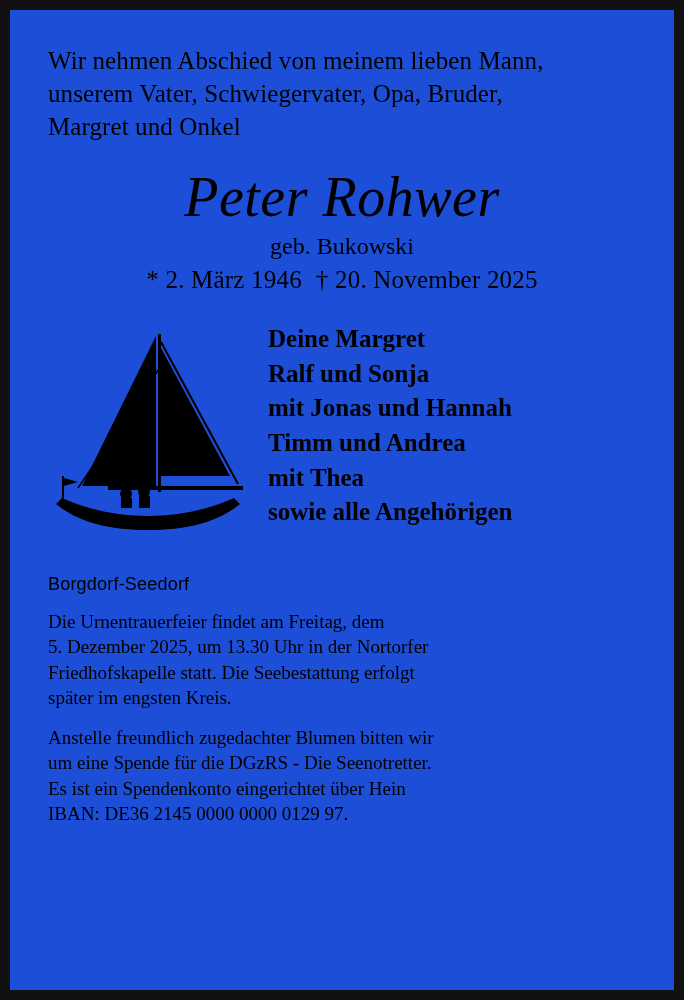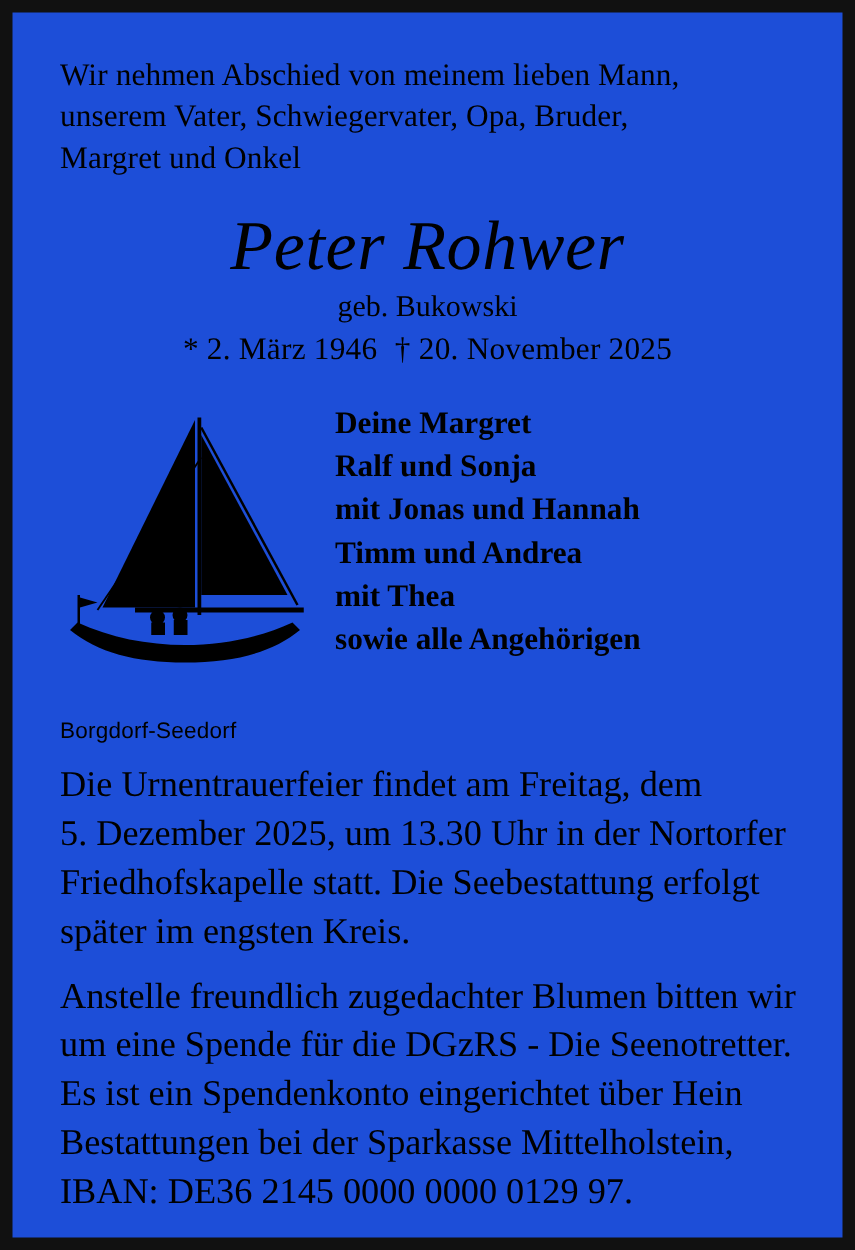--- a/index.html
+++ b/index.html
@@ -86,21 +86,21 @@
   .family .line.bold {
     font-weight: bold;
   }
   .place {
     font-family: "Liberation Sans", sans-serif;
     font-size: 18px;
     margin-top: 18px;
     letter-spacing: 0.2px;
   }
   .para {
-    font-size: 29px;
+    font-size: 19px;
     line-height: 1.34;
     margin-top: 14px;
   }
   .para div {
     white-space: nowrap;
   }
 </style>
 </head>
 <body>
 
@@ -162,18 +162,17 @@
       <div>Die Urnentrauerfeier findet am Freitag, dem</div>
       <div>5. Dezember 2025, um 13.30 Uhr in der Nortorfer</div>
       <div>Friedhofskapelle statt. Die Seebestattung erfolgt</div>
       <div>später im engsten Kreis.</div>
     </div>
 
     <div class="para">
       <div>Anstelle freundlich zugedachter Blumen bitten wir</div>
       <div>um eine Spende für die DGzRS - Die Seenotretter.</div>
       <div>Es ist ein Spendenkonto eingerichtet über Hein</div>
-      <div>Bestattungen bei der Sparkasse Mittelholstein,</div>
       <div>IBAN: DE36 2145 0000 0000 0129 97.</div>
     </div>
 
   </div>
 </div>
 
 </body></html>

